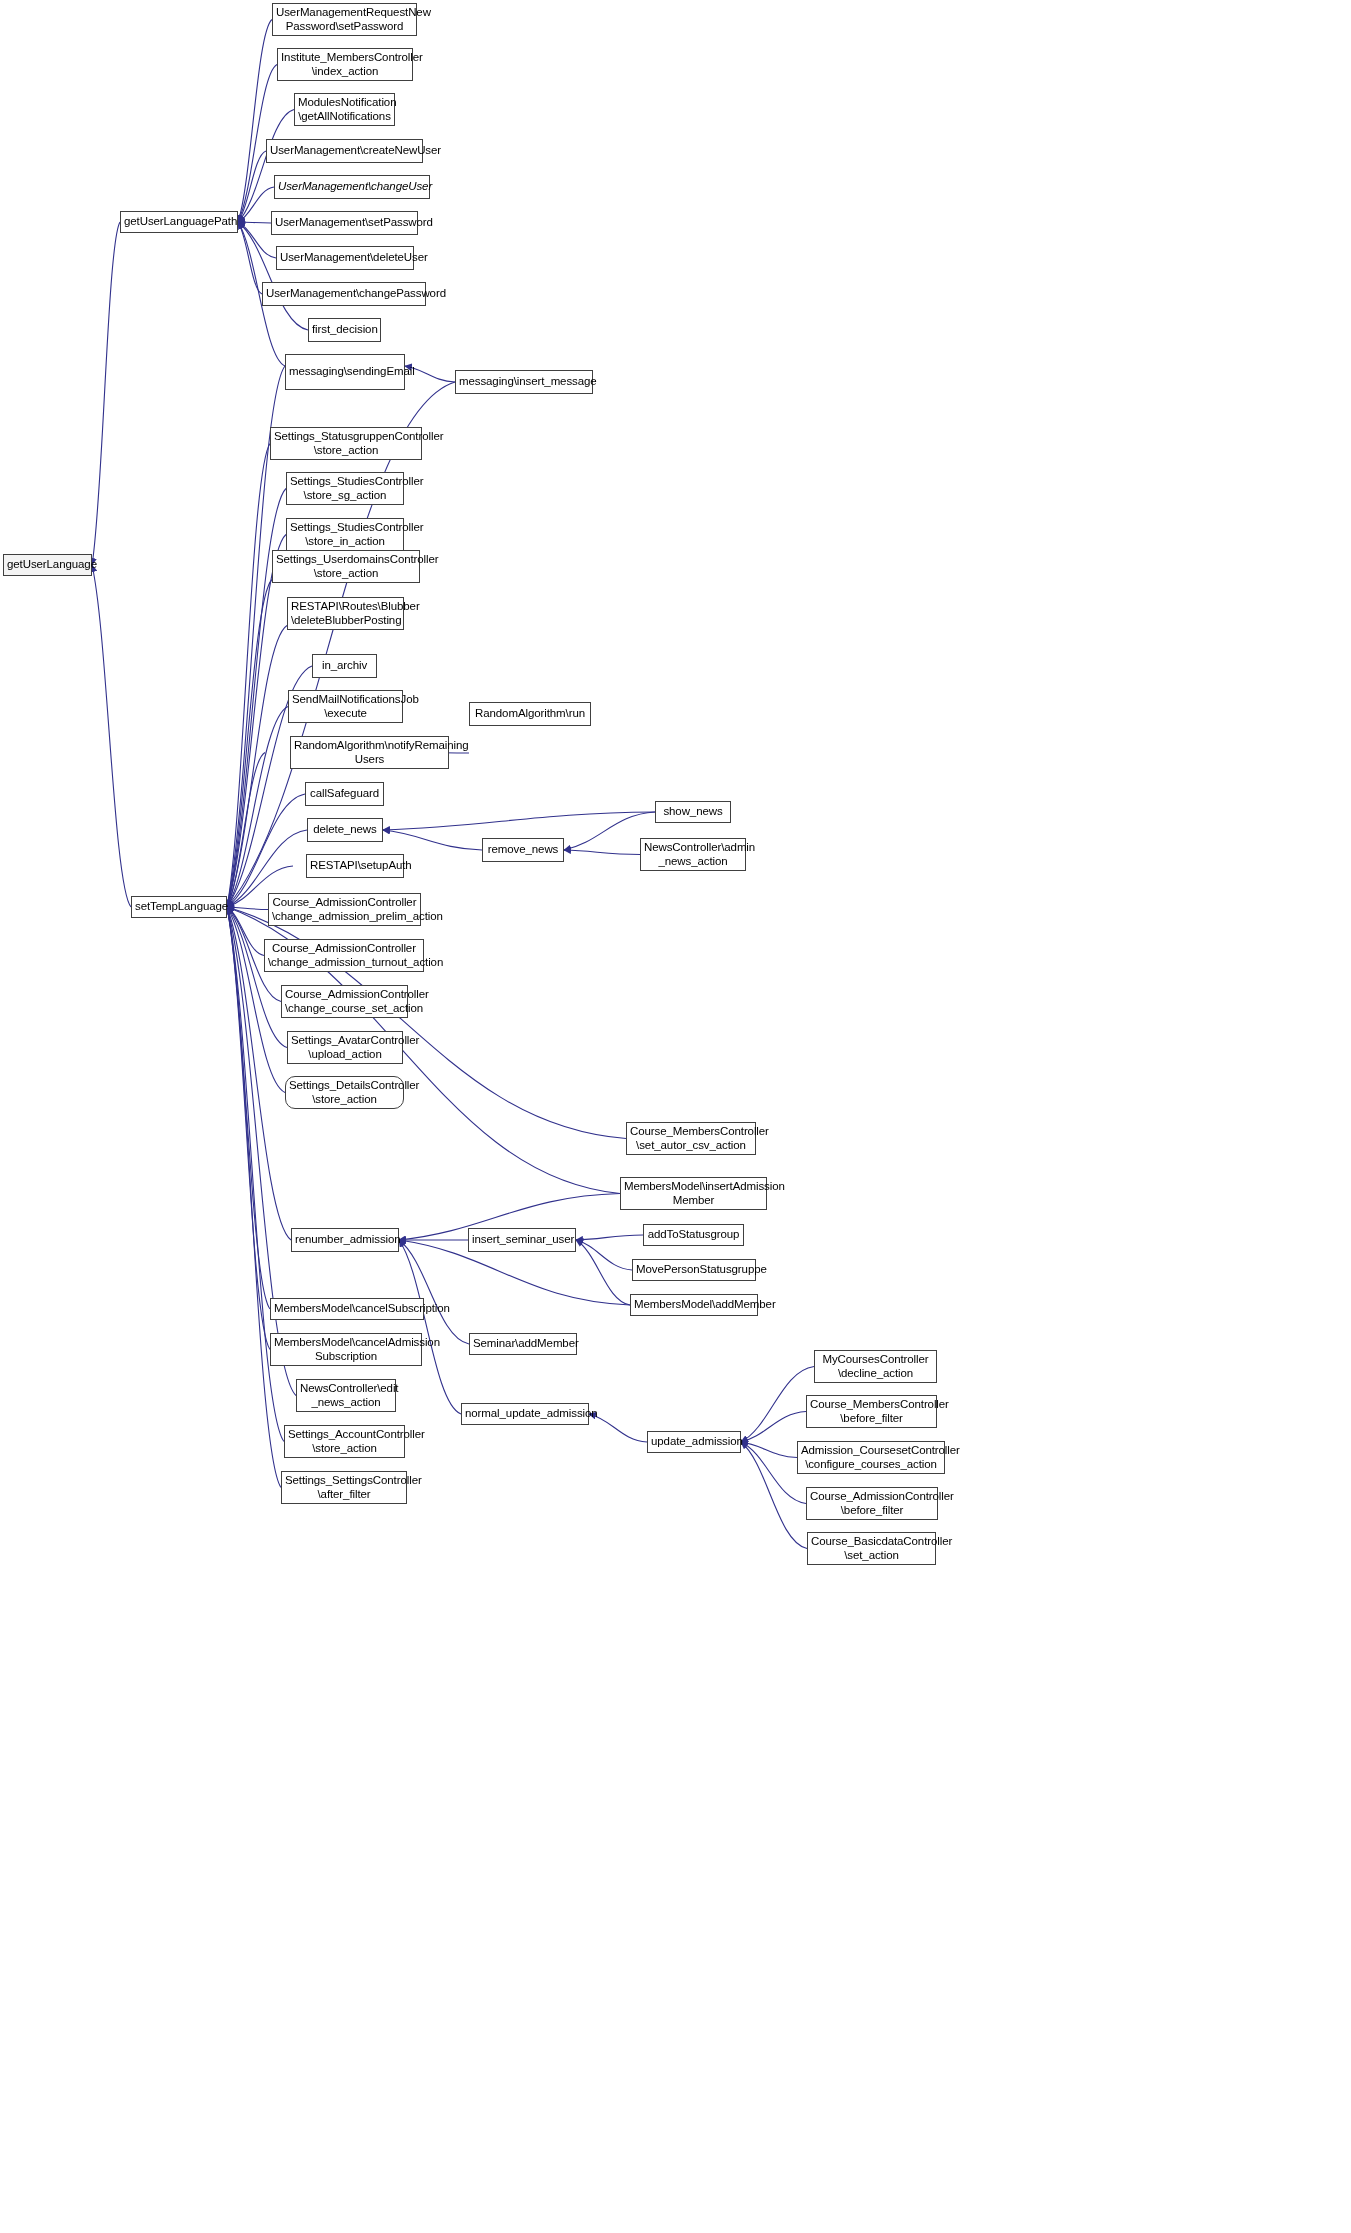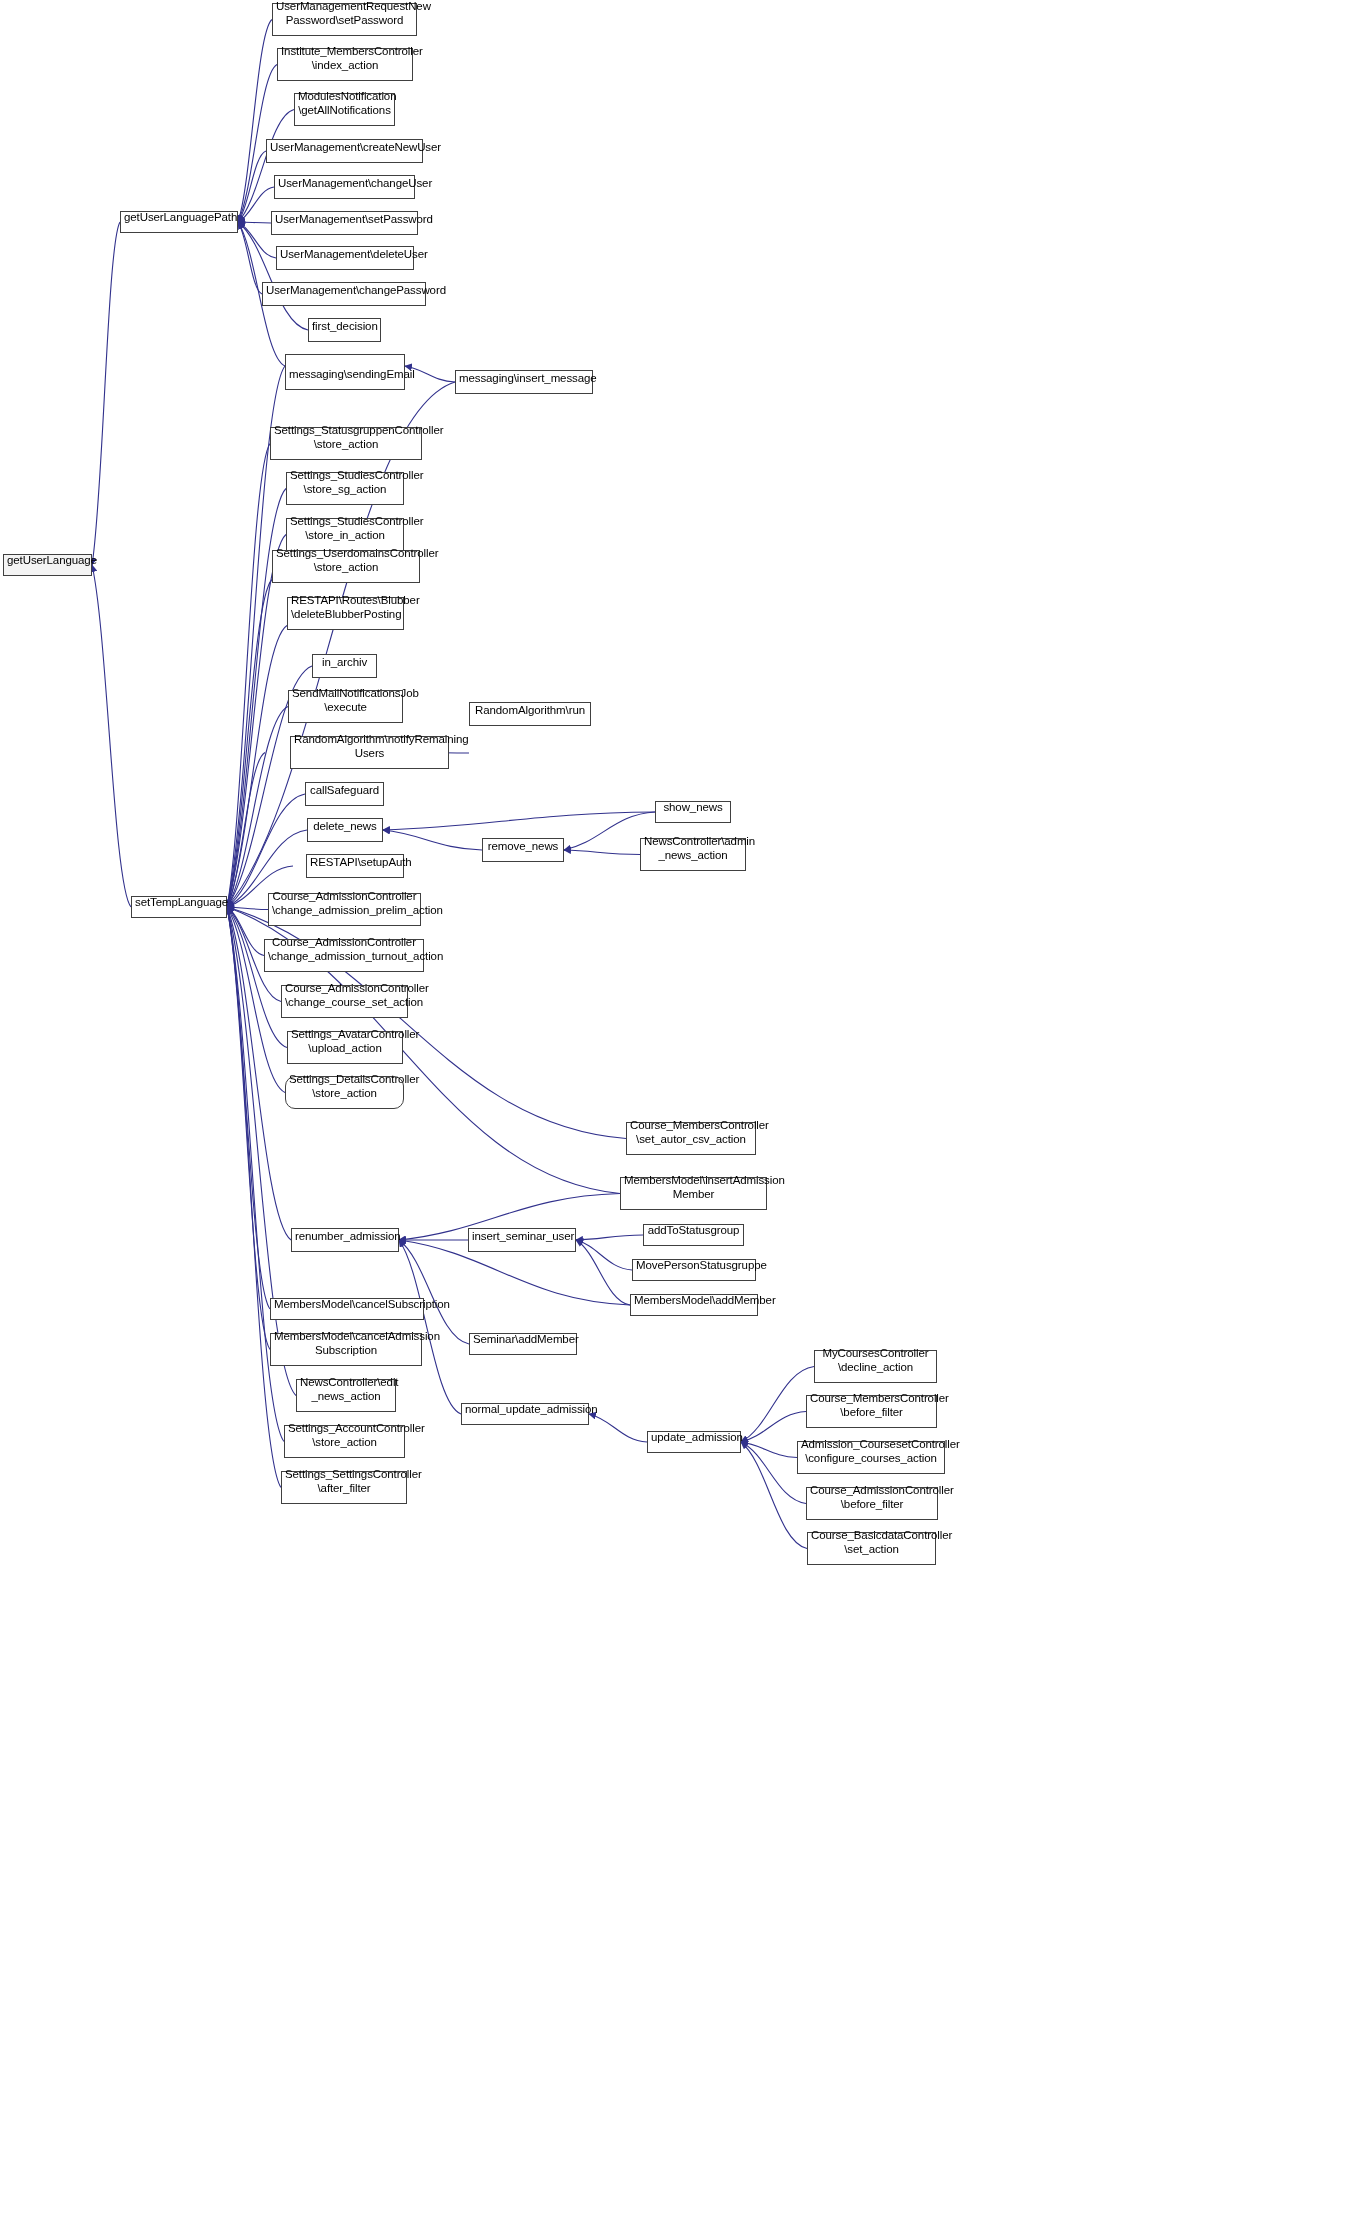--- a/index.html
+++ b/index.html
@@ -13,21 +13,21 @@
   svg#edges{position:absolute;left:0;top:0;width:1351px;height:2233px;pointer-events:none;}
   .node{
     position:absolute;
     box-sizing:border-box;
     border:1px solid #404040;
     background:#ffffff;
     color:#000000;
     font-size:11.5px;
     line-height:13.5px;
     display:flex;
-    align-items:flex-end;
+    align-items:center;
     justify-content:center;
     text-align:center;
     white-space:pre-line;
     letter-spacing:-0.1px;
     padding:8px 3px;
     z-index:5;
   }
   .node.root{
     border:1px solid #404040;
     background:#f4f4f4;
@@ -109,21 +109,21 @@
       <div class="node root" style="left: 3px; top: 554px; width: 89px; height: 22px;"><span>getUserLanguage</span></div>
       <div class="node" style="left: 120px; top: 211px; width: 118px; height: 22px;"><span>getUserLanguagePath</span></div>
       <div class="node" style="left: 131px; top: 896px; width: 96px; height: 22px;"><span>setTempLanguage</span></div>
       <div class="node" style="left: 272px; top: 3px; width: 145px; height: 33px;"><span>UserManagementRequestNew
 Password\setPassword</span></div>
       <div class="node" style="left: 277px; top: 48px; width: 136px; height: 33px;"><span>Institute_MembersController
 \index_action</span></div>
       <div class="node" style="left: 294px; top: 93px; width: 101px; height: 33px;"><span>ModulesNotification
 \getAllNotifications</span></div>
       <div class="node" style="left: 266px; top: 139px; width: 157px; height: 24px;"><span>UserManagement\createNewUser</span></div>
-      <div class="node" style="left: 274px; top: 175px; width: 141px; height: 24px;"><span>UserManagement\changeUser</span></div>
+      <div class="node" style="left: 274px; top: 175px; width: 156px; height: 24px; font-style: italic;"><span>UserManagement\changeUser</span></div>
       <div class="node" style="left: 271px; top: 211px; width: 147px; height: 24px;"><span>UserManagement\setPassword</span></div>
       <div class="node" style="left: 276px; top: 246px; width: 138px; height: 24px;"><span>UserManagement\deleteUser</span></div>
       <div class="node" style="left: 262px; top: 282px; width: 164px; height: 24px;"><span>UserManagement\changePassword</span></div>
       <div class="node" style="left: 308px; top: 318px; width: 73px; height: 24px;"><span>first_decision</span></div>
       <div class="node" style="left: 285px; top: 354px; width: 120px; height: 36px;"><span>messaging\sendingEmail</span></div>
       <div class="node" style="left: 455px; top: 370px; width: 138px; height: 24px;"><span>messaging\insert_message</span></div>
       <div class="node" style="left: 270px; top: 427px; width: 152px; height: 33px;"><span>Settings_StatusgruppenController
 \store_action</span></div>
       <div class="node" style="left: 286px; top: 472px; width: 118px; height: 33px;"><span>Settings_StudiesController
 \store_sg_action</span></div>

